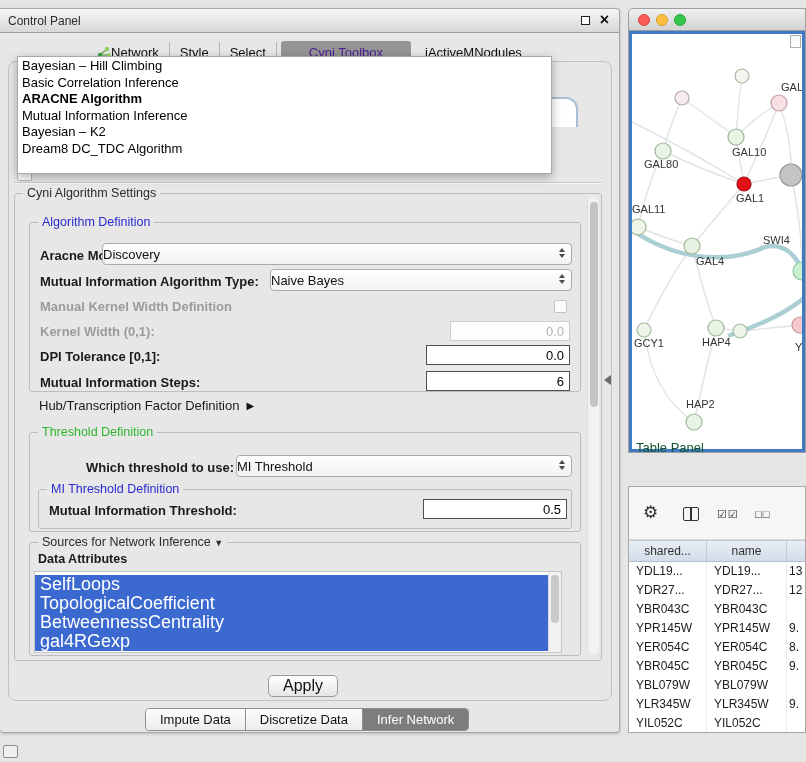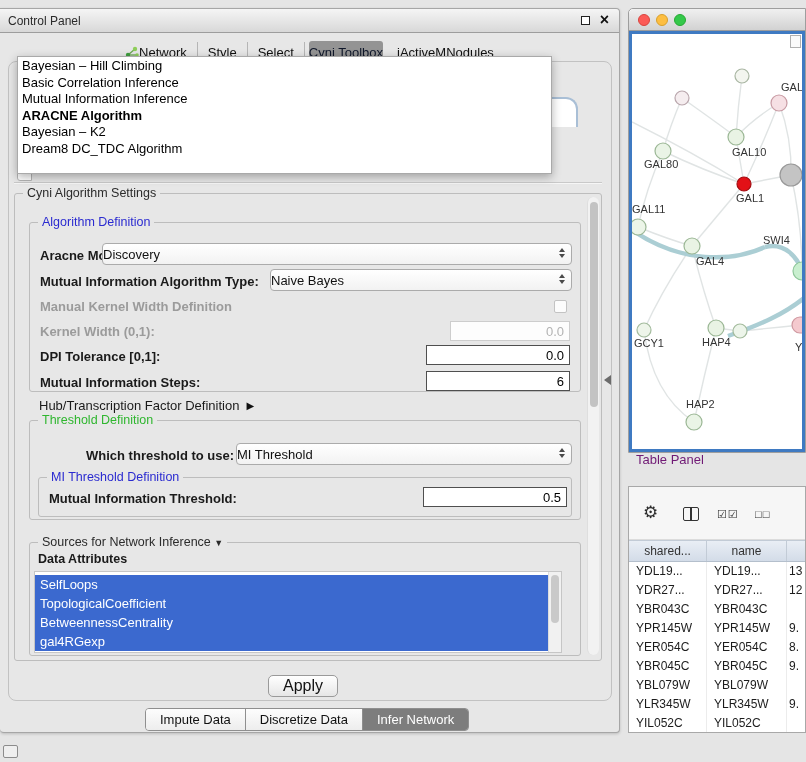--- a/index.html
+++ b/index.html
@@ -11,21 +11,21 @@
 #cp-titlebar{position:absolute;left:0;top:0;right:0;height:24px;background:linear-gradient(#f5f5f5,#d8d8d8);border-bottom:1px solid #9d9d9d;border-radius:0 4px 0 0}
 #cp-title{position:absolute;left:8px;top:5px;font-size:12px;font-weight:normal;color:#2b2b2b}
 .win-btns{position:absolute;right:10px;top:6px;display:flex;gap:10px;align-items:center}
 .restore-glyph{width:9px;height:9px;border:1.5px solid #222;background:#fff;display:inline-block}
 .close-glyph{font-size:16px;font-weight:bold;line-height:10px;color:#111}
 
 
 #cp-tabs{position:absolute;left:0;top:31px;width:100%;display:flex;justify-content:center;align-items:center;height:24px}
 .cp-tab{padding:3px 10px;color:#111;display:flex;align-items:center;gap:0;white-space:nowrap}
 .cp-tab.sep{border-right:1px solid #b5b5b5}
-.cp-tab.selected{background:#949494;color:#0f172a;border-radius:3px;margin:2px 4px;padding:4px 0}
+.cp-tab.selected{background:#949494;color:#4c1d95;border-radius:3px;margin:2px 4px;padding:4px 28px}
 #cp-body-border{position:absolute;left:8px;top:52px;width:604px;height:640px;border:1px solid #c2c2c2;border-radius:8px}
 
 
 #alg-popup{position:absolute;left:17px;top:47px;width:535px;height:118px;background:#fff;border:1px solid #a9a9a9;box-shadow:0 3px 9px rgba(0,0,0,.3);z-index:40;padding-top:1px}
 .menu-placeholder{color:#b9b9b9;text-align:center;height:16px;line-height:16px}
 .menu-item{height:16.5px;line-height:16.5px;padding-left:4px;color:#000}
 .menu-item.bold{font-weight:bold}
 
 
 #frag-field{position:absolute;left:550px;top:88px;width:28px;height:30px;border-top:2px solid #a9bfd6;border-right:2px solid #a9bfd6;border-radius:0 12px 0 0;background:#fff;z-index:5}
@@ -54,27 +54,27 @@
 .arrow-up{border-bottom:4.5px solid #4a4a4a}
 .arrow-down{border-top:4.5px solid #4a4a4a}
 
 .txt-input{position:absolute;height:20px;border:1.5px solid #4f4f4f;background:#fff;font-size:13px;text-align:right;padding-right:5px;font-family:inherit;color:#000}
 .txt-input.disabled{border:1px solid #cdcdcd;color:#b3b3b3;background:#fdfdfd}
 .checkbox{position:absolute;width:13px;height:13px;border:1px solid #c3c3c3;background:#fcfcfc;border-radius:2px}
 
 #hub-row{position:absolute;left:24px;top:204px;display:flex;align-items:center;gap:7px}
 .tri{font-size:10px;color:#111}
 
-#threshold{left:14px;top:226px;width:552px;height:100px}
+#threshold{left:14px;top:238px;width:552px;height:100px}
 #mithr{position:absolute;left:8px;top:56px;width:534px;height:40px;border:1px solid #bdbdbd;border-radius:3px}
 
 #sources{left:14px;top:348px;width:552px;height:114px}
 .attr-list{position:absolute;left:4px;top:28px;width:528px;height:82px;background:#fff;border:1px solid #c6c6c6}
 .attr-items{position:absolute;left:0;top:0;right:13px;bottom:0;padding-top:3px;overflow:hidden}
-.attr-item{height:19px;line-height:19px;padding-left:5px;font-size:13px}
+.attr-item{height:19px;line-height:19px;padding-left:5px;font-size:18px}
 .attr-item.selected{background:#3b69cf;color:#fff}
 .attr-scroll{position:absolute;right:0;top:0;width:13px;bottom:0;background:#f1f1f1;border-left:1px solid #ddd}
 .attr-thumb{position:absolute;left:2px;top:3px;width:8px;height:48px;background:#c9c9c9;border-radius:4px}
 
 #apply-btn{position:absolute;left:268px;top:666px;width:70px;height:22px;border:1px solid #9a9a9a;border-radius:5px;background:linear-gradient(#ffffff,#e6e6e6);font-size:16px;text-align:center;line-height:20px;color:#111}
 
 .seg{position:absolute;left:145px;top:699px;height:23px;display:flex;border:1px solid #8f8f8f;border-radius:4px;overflow:hidden}
 .seg-item{padding:0 14px;background:linear-gradient(#fdfdfd,#ededed);color:#111;border-right:1px solid #8f8f8f;display:flex;align-items:center;white-space:nowrap}
 .seg-item:last-child{border-right:none}
 .seg-item.selected{background:#7d7d7d;color:#fff}
@@ -89,21 +89,21 @@
 .light.yellow{background:#fdbe41;border:1px solid #d8a02c}
 .light.green{background:#34c84a;border:1px solid #26a933}
 #net-content{position:absolute;left:0;top:22px;right:0;bottom:0;border:3px solid #3f7ac2;background:#fff;overflow:hidden}
 #net-corner{position:absolute;right:1px;top:1px;width:11px;height:13px;background:#fafafa;border:1px solid #b0b0b0}
 .edge{fill:none;stroke:#e0e4e4;stroke-width:1.4}
 .edge.thick{stroke:#abced4;stroke-width:4.5}
 .node-label{font-family:"Liberation Sans",sans-serif;font-size:11px;fill:#333}
 #network-svg circle{stroke-width:1.2}
 
 
-#tp-label{position:absolute;left:636px;top:452px;color:#701a75}
+#tp-label{position:absolute;left:636px;top:440px;color:#14532d}
 #tablewin{position:absolute;left:628px;top:486px;width:178px;height:247px;background:#fff;border:1px solid #a8a8a8;overflow:hidden}
 #tp-toolbar{position:absolute;left:0;top:0;right:0;height:53px;background:#f6f6f6;border-bottom:1px solid #dcdcdc}
 .tbtn{position:absolute;color:#2d2d2d}
 #gear-btn{left:14px;top:15px;font-size:17px}
 #col-btn{left:54px;top:20px;width:16px;height:14px;border:1.6px solid #333;border-radius:2px}
 #col-btn::after{content:"";position:absolute;left:6px;top:0;bottom:0;width:1.6px;background:#333}
 #checks-btn{left:88px;top:21px;font-size:11px;letter-spacing:1px}
 #boxes-btn{left:126px;top:21px;font-size:11px;letter-spacing:1px}
 #tp-header{position:absolute;left:0;top:53px;right:0;height:22px;display:flex;background:linear-gradient(#e9eef5,#d3dce8);border-top:1px solid #c2cbd6;border-bottom:1px solid #b4bfcc;font-size:12px;color:#333}
 .hcell{display:flex;align-items:center;justify-content:center;border-right:1px solid #c2cbd6;overflow:hidden}
@@ -161,22 +161,22 @@
   <div id="cp-body-border"></div>
 
   <div id="frag-field"></div>
   <div id="frag-combo"></div>
   <div id="frag-line"></div>
 
   <div id="alg-popup">
     <div>
         <div class="menu-item">Bayesian – Hill Climbing</div>
         <div class="menu-item">Basic Correlation Inference</div>
+        <div class="menu-item bold">ARACNE Algorithm</div>
         <div class="menu-item">Mutual Information Inference</div>
-        <div class="menu-item bold">ARACNE Algorithm</div>
         <div class="menu-item">Bayesian – K2</div>
         <div class="menu-item">Dream8 DC_TDC Algorithm</div>
       </div>
   </div>
 
   <div id="settings" class="groupbox">
     <span class="legend black">Cyni Algorithm Settings</span>
     <div id="sb-track">
         <div id="sb-thumb"></div>
       </div>

